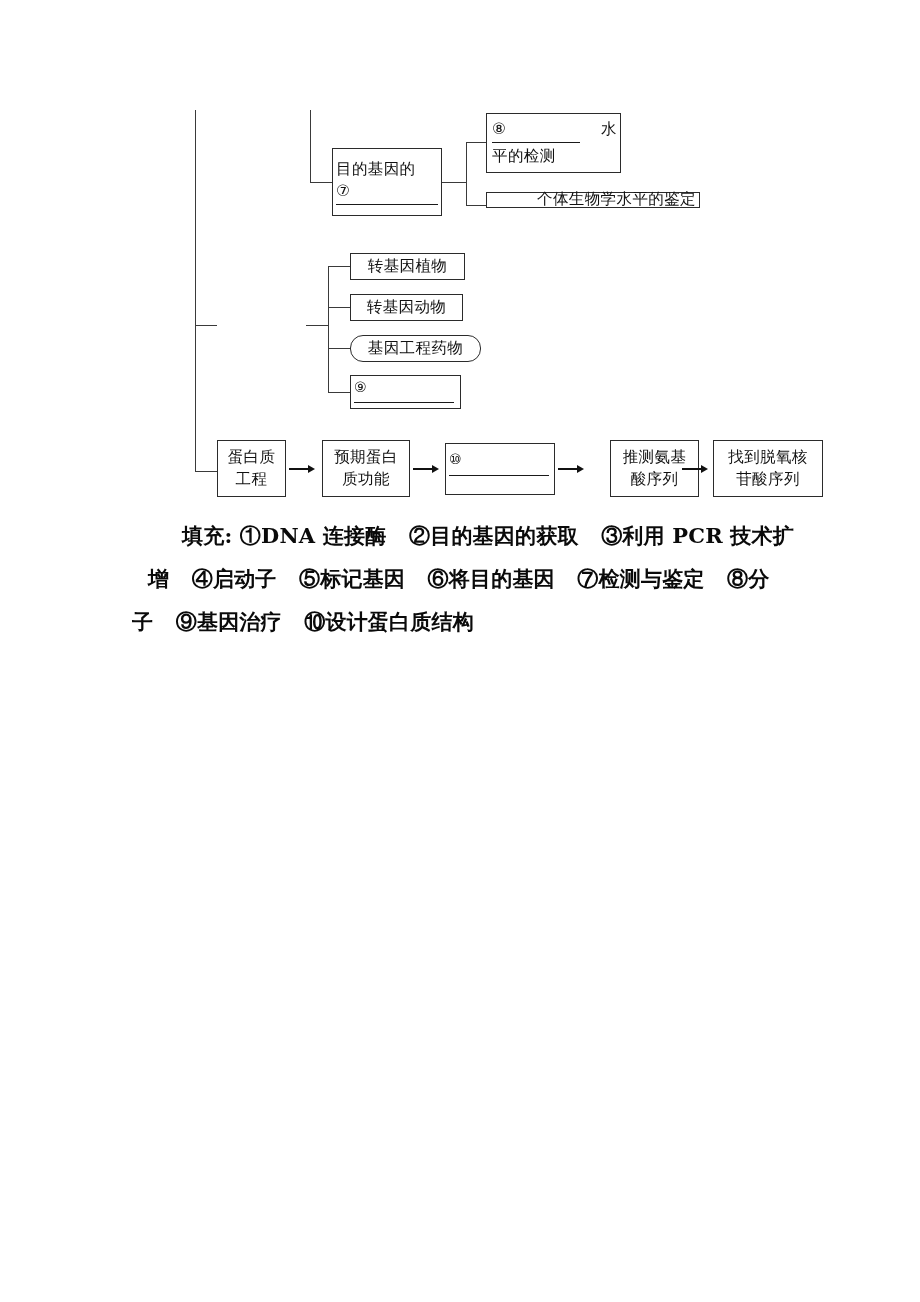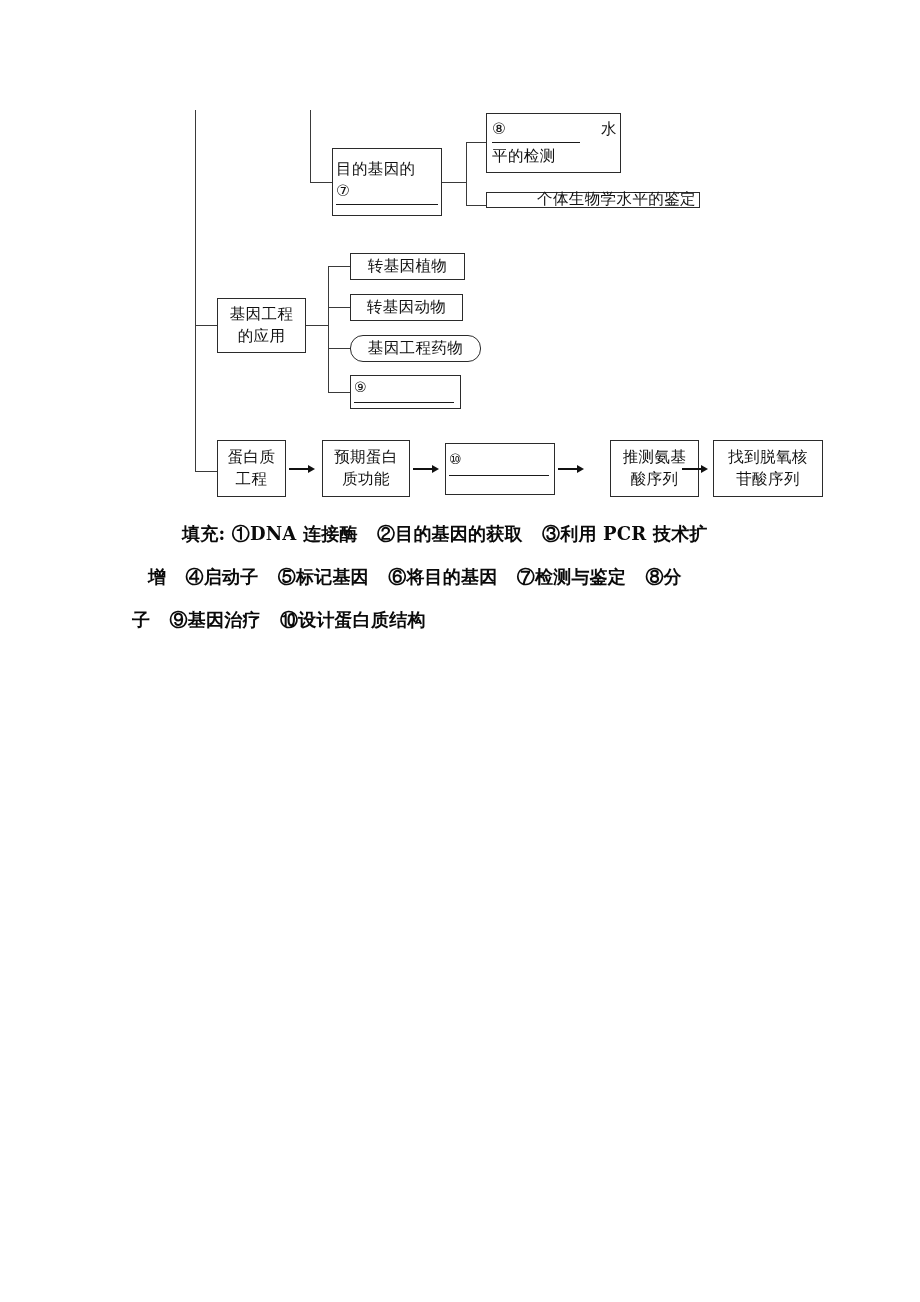--- a/index.html
+++ b/index.html
@@ -100,21 +100,21 @@
     position: absolute;
     left: 0;
     top: 512px;
     width: 920px;
     font-family: "DejaVu Serif", "Liberation Serif", serif;
     color: #0a0a0a;
   }
   .ansline {
     position: absolute;
     white-space: pre;
-    font-size: 18px;
+    font-size: 21px;
     font-weight: 700;
     letter-spacing: 0.2px;
   }
 </style>
 </head>
 <body>
 
 <div id="page">
 
   <div id="diagram">
@@ -143,24 +143,20 @@
       <span class="blankline" style="width:88px;"></span>
       <span class="ln" style="margin-top:3px;">平的检测</span>
     </div>
 
     <div class="node" style="left:486px; top:192px; width:214px; height:16px;text-align:right;">
       <span class="ln">个体生物学水平的鉴定</span>
     </div>
 
     <div class="hline" style="left:195px; top:325px; width:22px;"></div>
 
-    <div class="node" style="left:217px; top:298px; width:89px; height:55px;">
-      <span class="ln">基因工程</span>
-      <span class="ln">的应用</span>
-    </div>
 
     <div class="hline" style="left:306px; top:325px; width:22px;"></div>
     <div class="vline" style="left:328px; top:266px; height:126px;"></div>
 
     <div class="hline" style="left:328px; top:266px; width:22px;"></div>
     <div class="hline" style="left:328px; top:307px; width:22px;"></div>
     <div class="hline" style="left:328px; top:348px; width:22px;"></div>
     <div class="hline" style="left:328px; top:392px; width:22px;"></div>
 
     <div class="node" style="left:350px; top:253px; width:115px; height:27px;">

